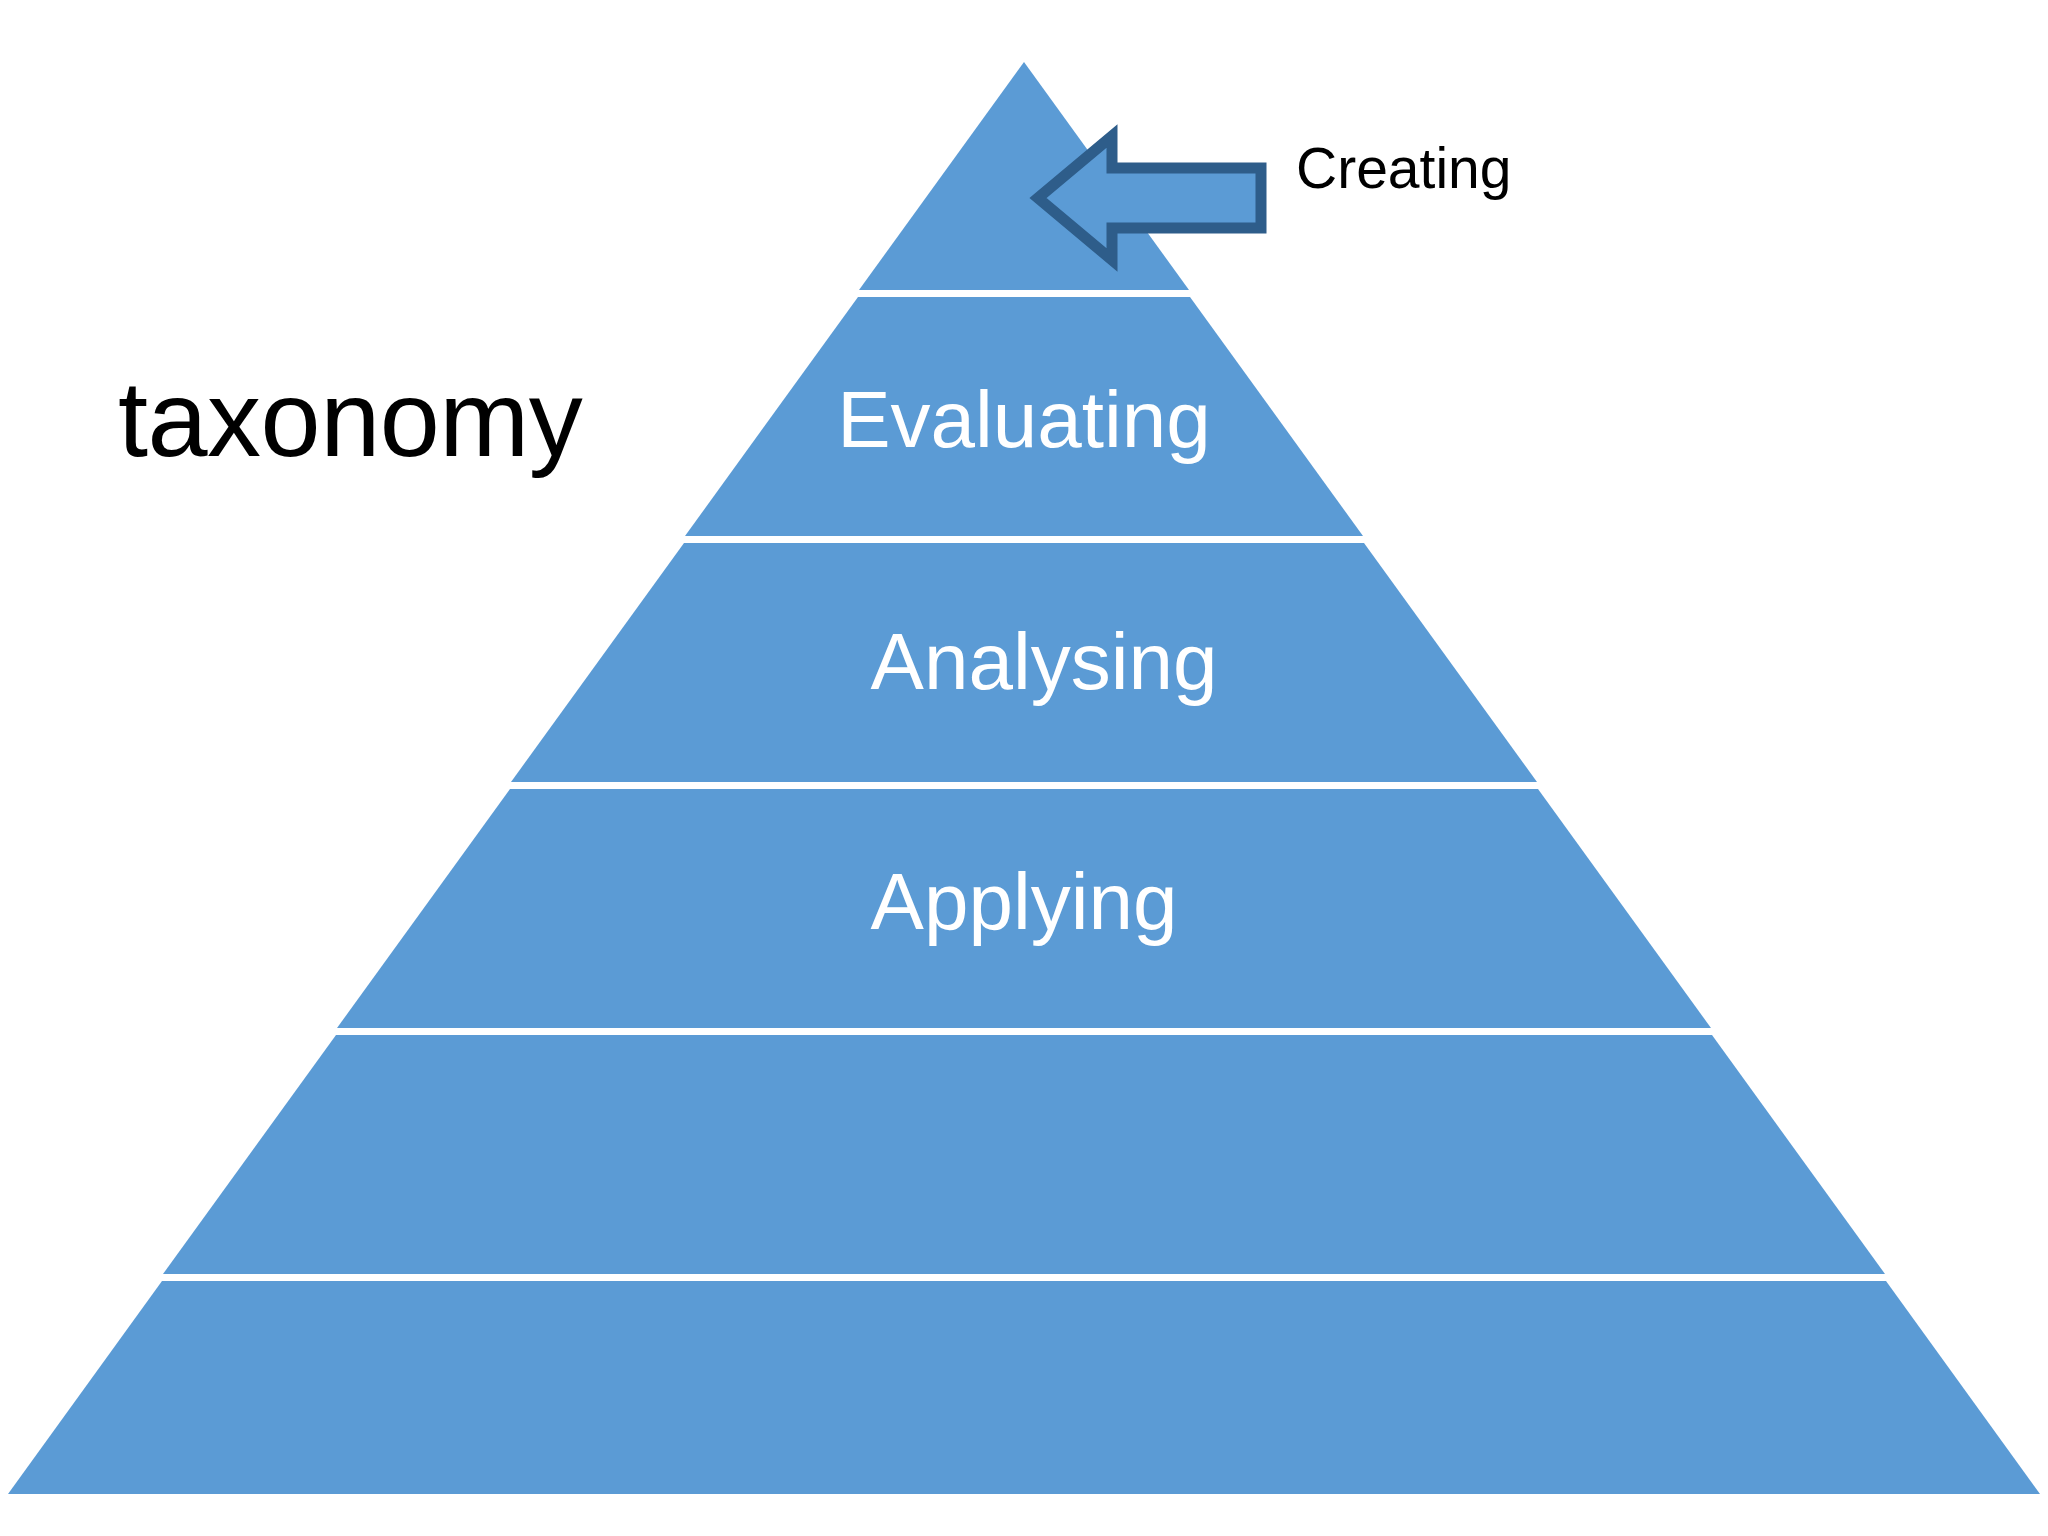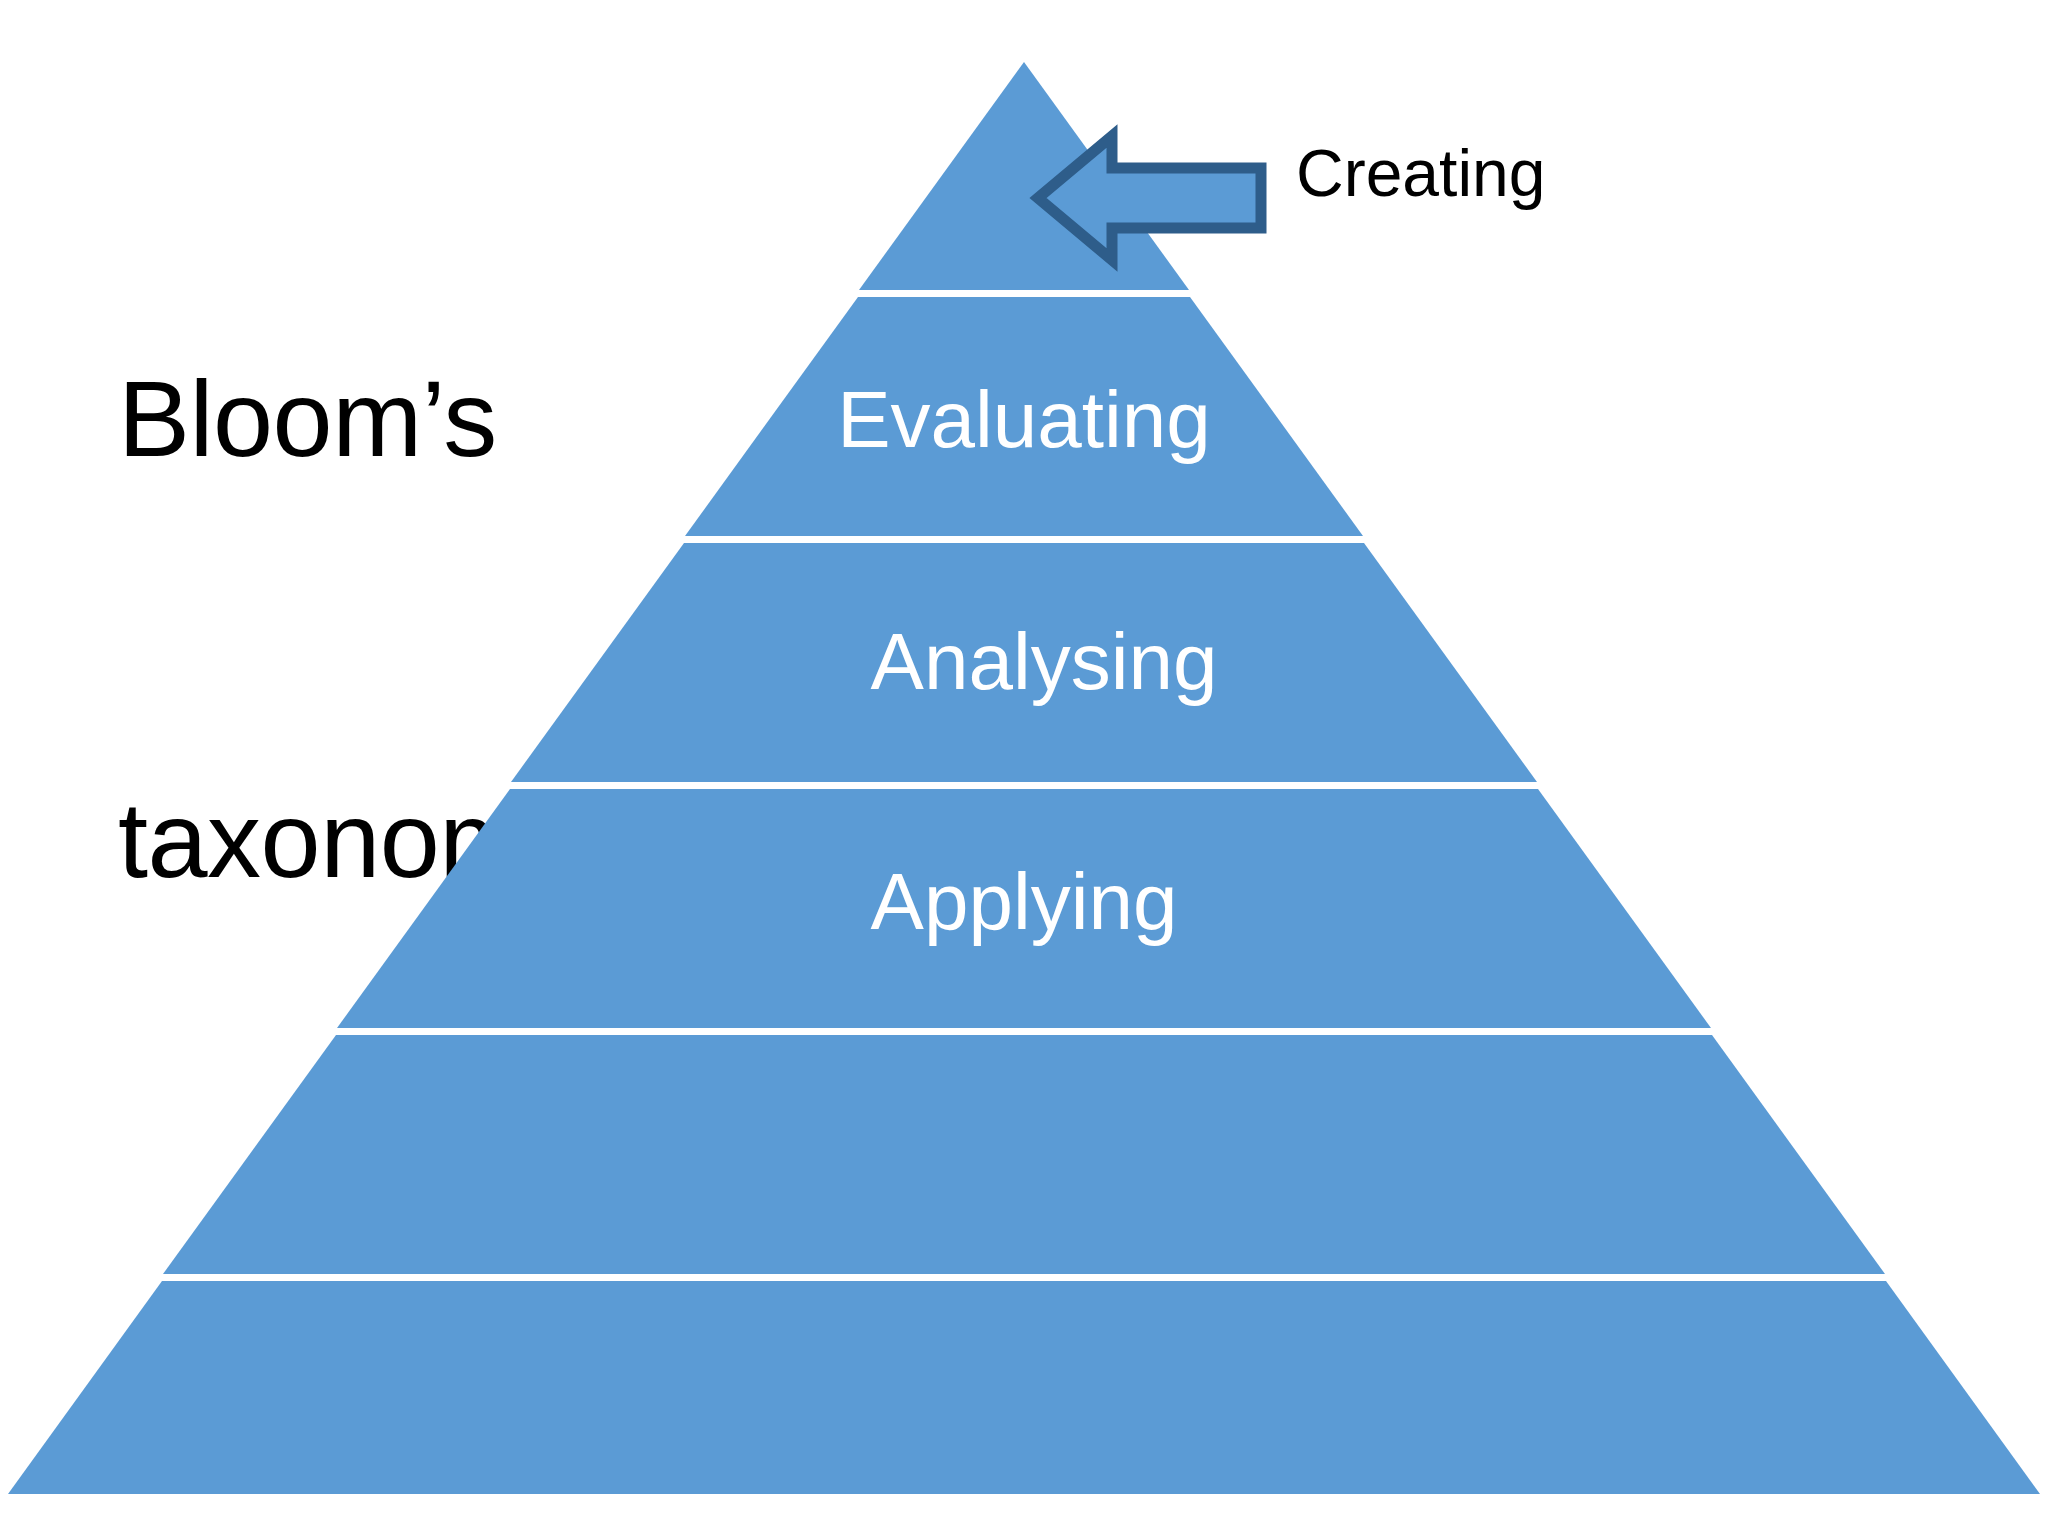--- a/index.html
+++ b/index.html
@@ -57,33 +57,32 @@
     transform: translate(-50%, -50%);
     letter-spacing: 0px;
   }
 
   
   #callout-label {
     position: absolute;
     left: 1296px;
     top: 140px;
     color: #000000;
-    font-size: 66px;
+    font-size: 57px;
     line-height: 1;
     font-weight: 400;
     white-space: nowrap;
   }
 </style>
 </head>
 <body>
 
 <div id="slide">
 
   <div id="title-block">
-    <span class="title-line">Bloom’s</span>
     <span class="title-line">taxonomy</span>
   </div>
 
   <svg id="pyramid-svg" viewBox="0 0 2048 1536">
 
     <polygon points="1024,62 1189,290 859,290" fill="#5b9bd5"></polygon>
 
     <polygon points="858,297 1190,297 1363,536 685,536" fill="#5b9bd5"></polygon>
 
     <polygon points="684,543 1364,543 1537,782 511,782" fill="#5b9bd5"></polygon>

